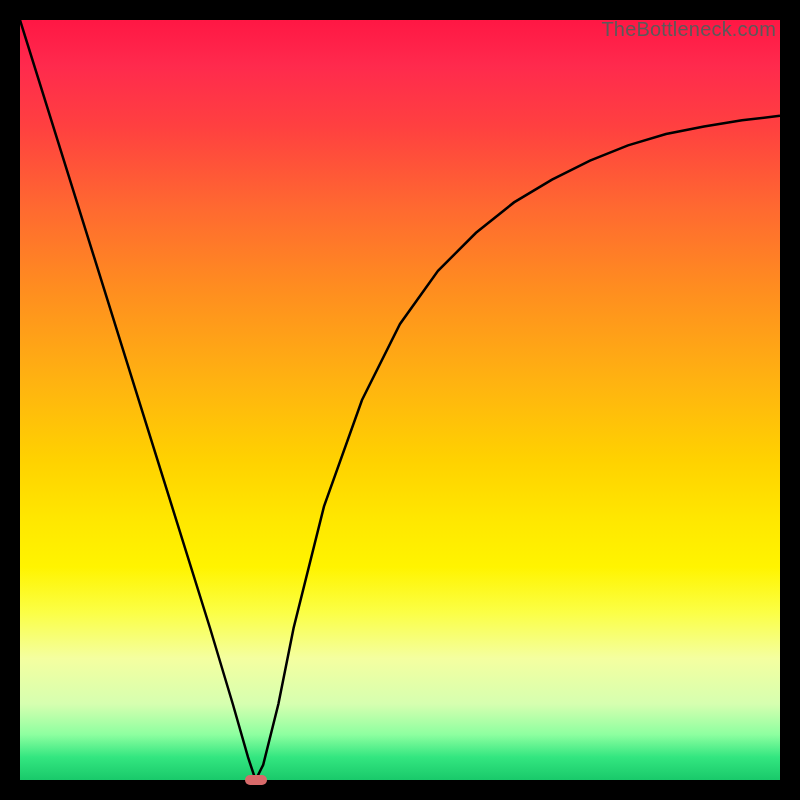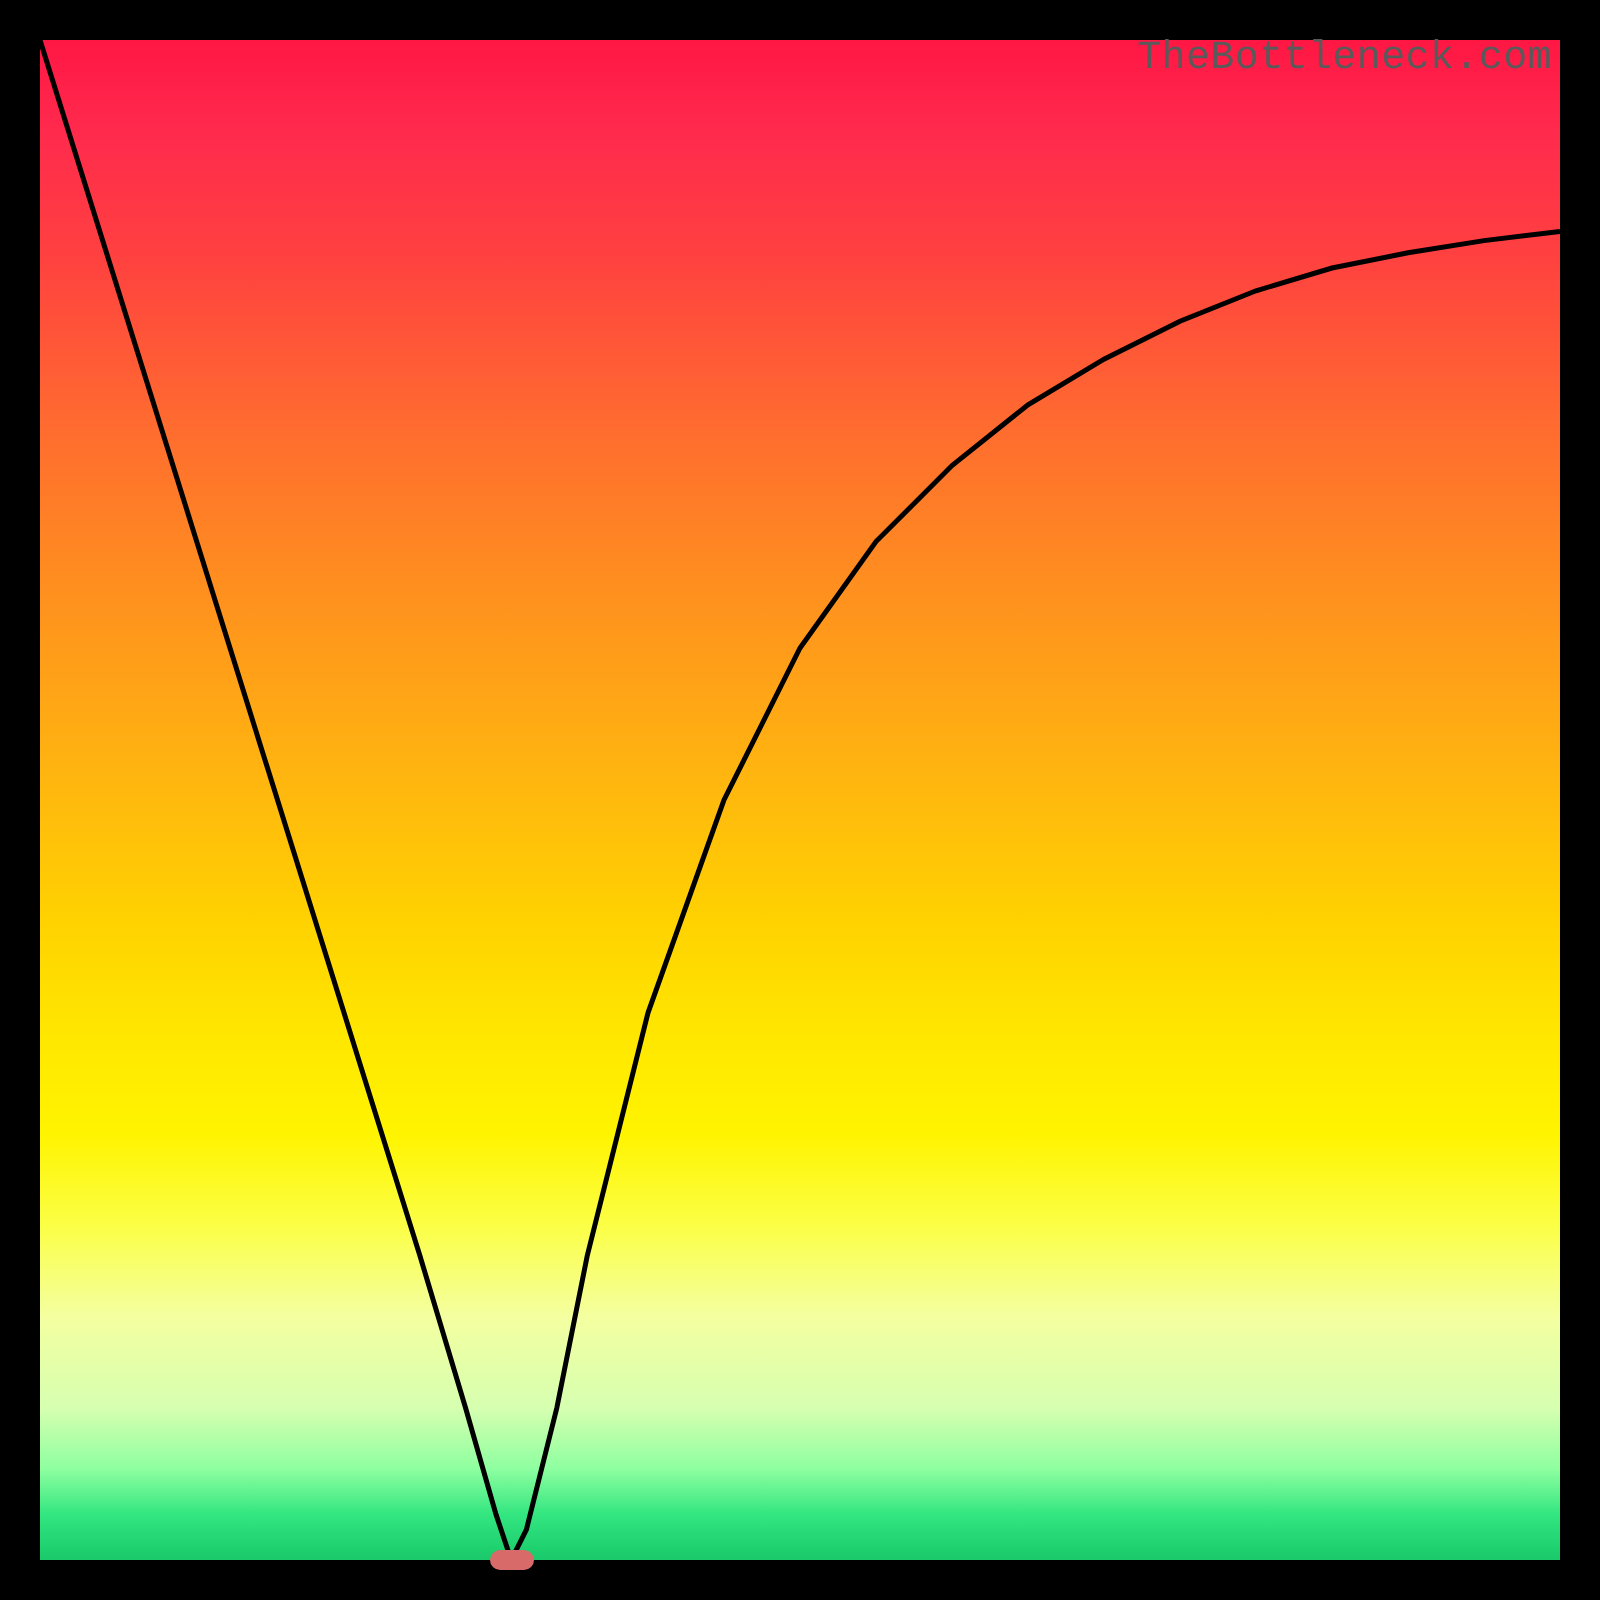--- a/index.html
+++ b/index.html
@@ -6,21 +6,20 @@
   html, body { width: 800px; height: 800px; overflow: hidden; }
   body { background: #000; position: relative; font-family: Arial, Helvetica, sans-serif; }
 
   .frame {
     position: absolute;
     left: 20px;
     top: 20px;
     width: 760px;
     height: 760px;
     background: #000;
-    font-family: Liberation Mono, monospace;
   }
 
   .gradient-area {
     position: absolute;
     left: 0;
     top: 0;
     width: 100%;
     height: 100%;
     background: linear-gradient(
       to bottom,

